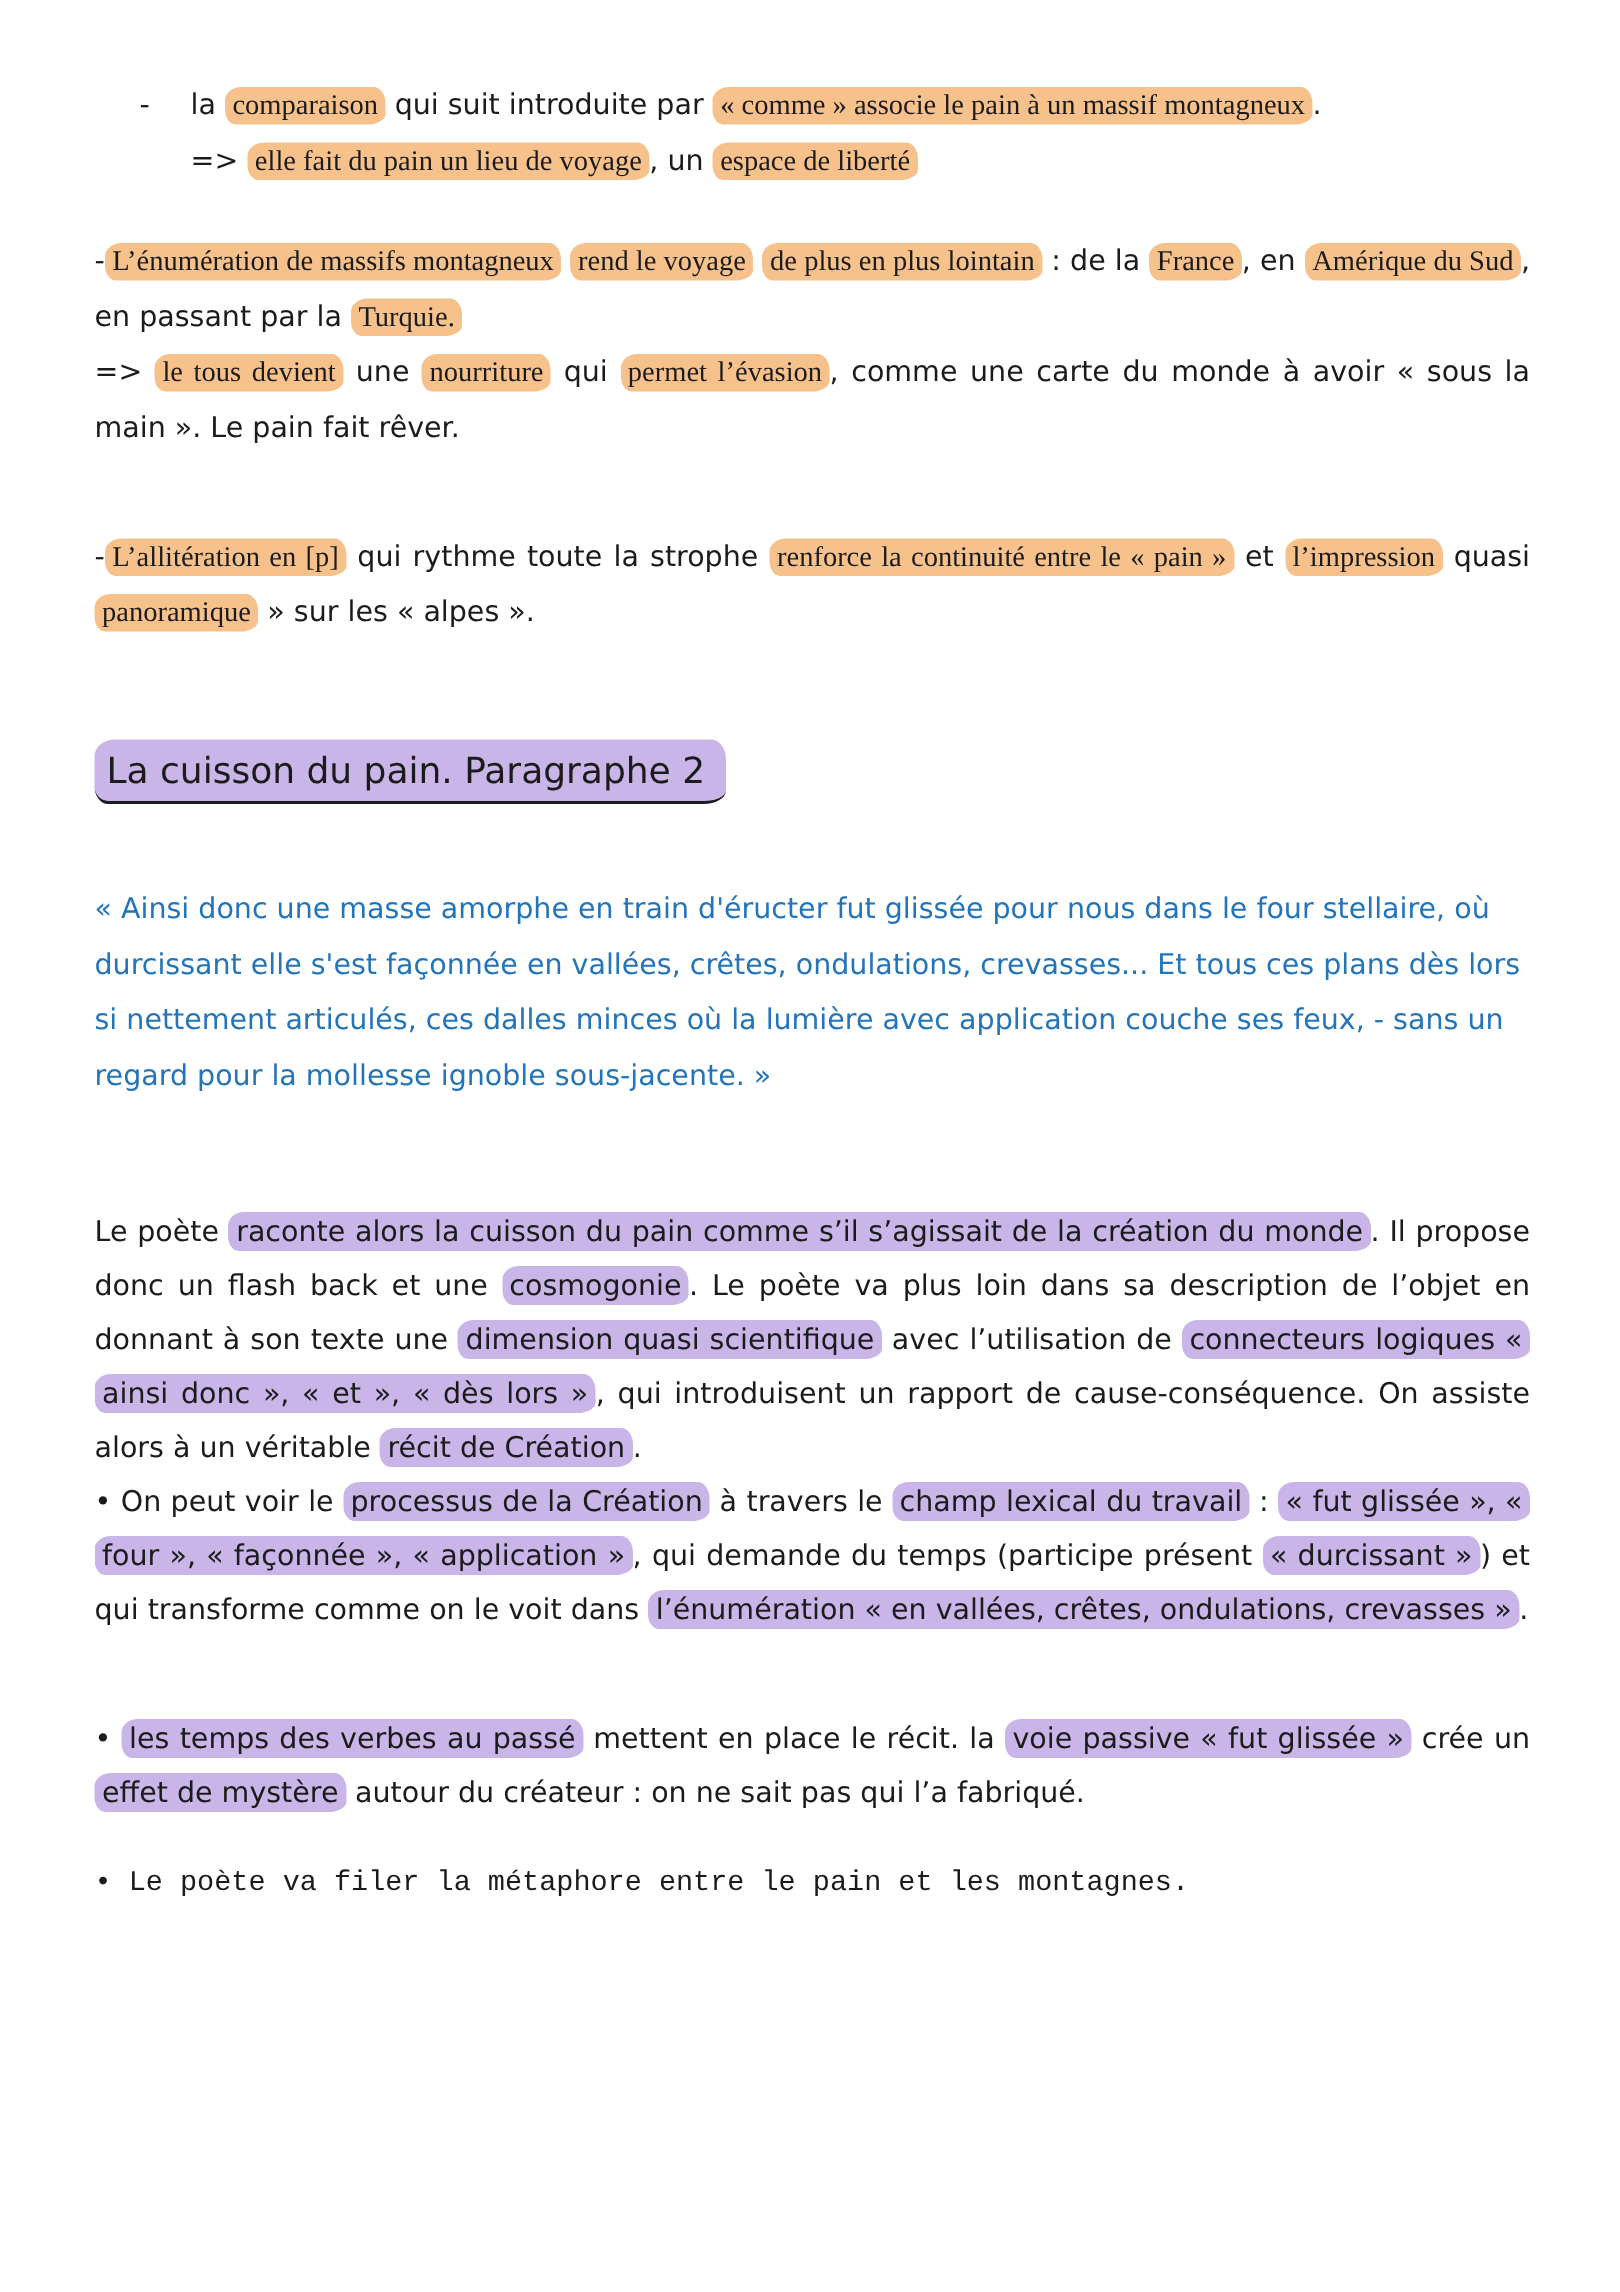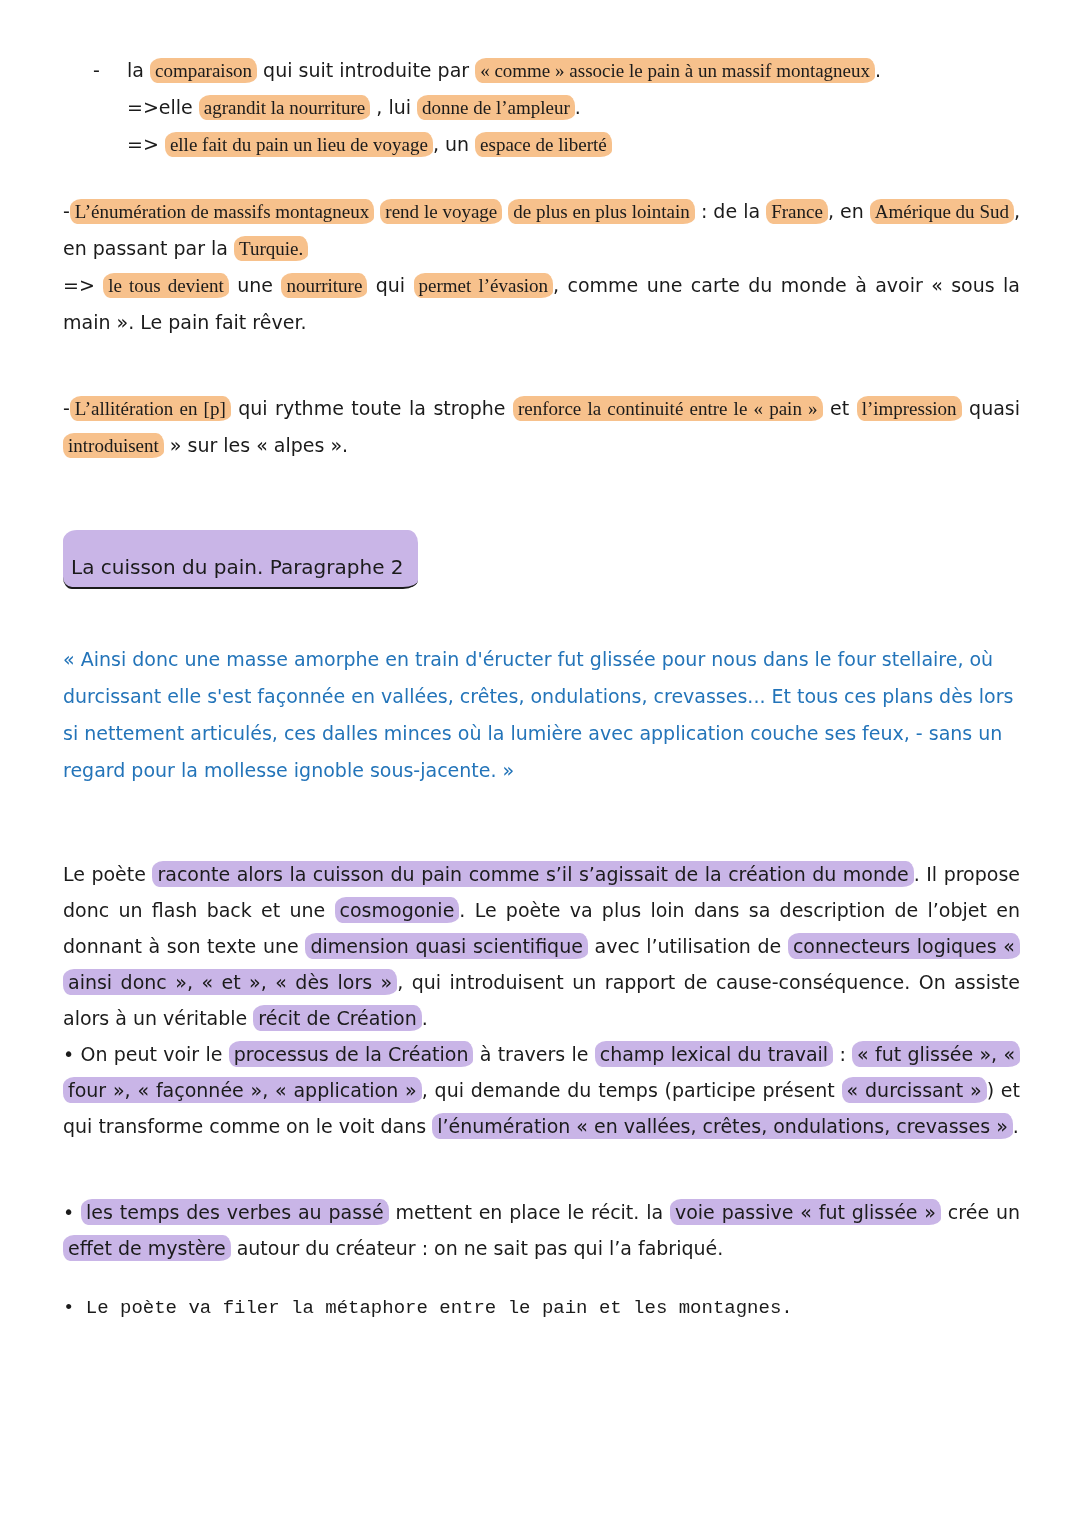--- a/index.html
+++ b/index.html
@@ -34,48 +34,47 @@
   .dash-marker{flex:0 0 64px;box-sizing:border-box;padding-left:30px;}
   .dash-body{flex:1 1 auto;}
   .just{text-align:justify;}
   .para-2a{margin-top:30px;}
   .para-3{margin-top:50px;}
   .heading-row{margin-top:66px;line-height:40px;}
   .heading-inner{
     display:inline-block;
     background:var(--hl-purple);
     border-bottom:2.5px solid var(--ink);
-    padding:17px 14px 0 8px;
+    padding:1px 14px 0 8px;
     border-radius:14px 10px 15px 9px / 11px 13px 9px 12px;
-    font-size:20px;
+    font-size:24px;
   }
   .quote{margin-top:52px;color:var(--quote-blue);line-height:37px;}
   .para-4{margin-top:67px;}
   .bullet-1{}
   .bullet-2{margin-top:50px;}
   .bullet-3{margin-top:24px;font-family:Liberation Mono, monospace;}
 </style>
 </head>
 <body>
 
 <div class="page">
 
   <div class="dash-item">
     <div class="dash-marker">-</div>
     <div class="dash-body">
       <p class="just"><span>la </span><span class="hl hl-orange">comparaison</span><span> qui suit introduite par </span><span class="hl hl-orange">« comme » associe le pain à un massif montagneux</span><span>.</span></p>
-      <p><span>=&gt;elle </span><span class="hl hl-orange">agrandit la nourriture</span><span> , lui </span><span class="hl hl-orange">donne de l’ampleur</span><span>.</span></p>
       <p><span>=&gt; </span><span class="hl hl-orange">elle fait du pain un lieu de voyage</span><span>, un </span><span class="hl hl-orange">espace de liberté</span></p>
     </div>
   </div>
 
   <p class="para-2a just"><span>-</span><span class="hl hl-orange">L’énumération de massifs montagneux</span><span> </span><span class="hl hl-orange">rend le voyage</span><span> </span><span class="hl hl-orange">de plus en plus lointain</span><span> : de la </span><span class="hl hl-orange">France</span><span>, en </span><span class="hl hl-orange">Amérique du Sud</span><span>, en passant par la </span><span class="hl hl-orange">Turquie.</span></p>
   <p class="just"><span>=&gt; </span><span class="hl hl-orange">le tous devient</span><span> une </span><span class="hl hl-orange">nourriture</span><span> qui </span><span class="hl hl-orange">permet l’évasion</span><span>, comme une carte du monde à avoir « sous la main ». Le pain fait rêver.</span></p>
 
-  <p class="para-3 just"><span>-</span><span class="hl hl-orange">L’allitération en [p]</span><span> qui rythme toute la strophe </span><span class="hl hl-orange">renforce la continuité entre le « pain »</span><span> et </span><span class="hl hl-orange">l’impression</span><span> quasi </span><span class="hl hl-orange">introduisent</span><span> » sur les « alpes ».</span></p>
+  <p class="para-3 just"><span>-</span><span class="hl hl-orange">L’allitération en [p]</span><span> qui rythme toute la strophe </span><span class="hl hl-orange">renforce la continuité entre le « pain »</span><span> et </span><span class="hl hl-orange">l’impression</span><span> quasi </span><span class="hl hl-orange">panoramique</span><span> » sur les « alpes ».</span></p>
 
   <div class="heading-row">
     <span class="heading-inner"> La cuisson du pain. Paragraphe 2</span>
   </div>
 
   <p class="quote">« Ainsi donc une masse amorphe en train d'éructer fut glissée pour nous dans le four stellaire, où durcissant elle s'est façonnée en vallées, crêtes, ondulations, crevasses... Et tous ces plans dès lors si nettement articulés, ces dalles minces où la lumière avec application couche ses feux, - sans un regard pour la mollesse ignoble sous-jacente. »</p>
 
   <p class="para-4 just"><span>Le poète </span><span class="hl hl-purple">raconte alors la cuisson du pain comme s’il s’agissait de la création du monde</span><span>. Il propose donc un flash back et une </span><span class="hl hl-purple">cosmogonie</span><span>. Le poète va plus loin dans sa description de l’objet en donnant à son texte une </span><span class="hl hl-purple">dimension quasi scientifique</span><span> avec l’utilisation de </span><span class="hl hl-purple">connecteurs logiques « ainsi donc », « et », « dès lors »</span><span>, qui introduisent un rapport de cause-conséquence. On assiste alors à un véritable </span><span class="hl hl-purple">récit de Création</span><span>.</span></p>
 
   <p class="bullet-1 just"><span>• On peut voir le </span><span class="hl hl-purple">processus de la Création</span><span> à travers le </span><span class="hl hl-purple">champ lexical du travail</span><span> : </span><span class="hl hl-purple">« fut glissée », « four », « façonnée », « application »</span><span>, qui demande du temps (participe présent </span><span class="hl hl-purple">« durcissant »</span><span>) et qui transforme comme on le voit dans </span><span class="hl hl-purple">l’énumération « en vallées, crêtes, ondulations, crevasses »</span><span>.</span></p>

